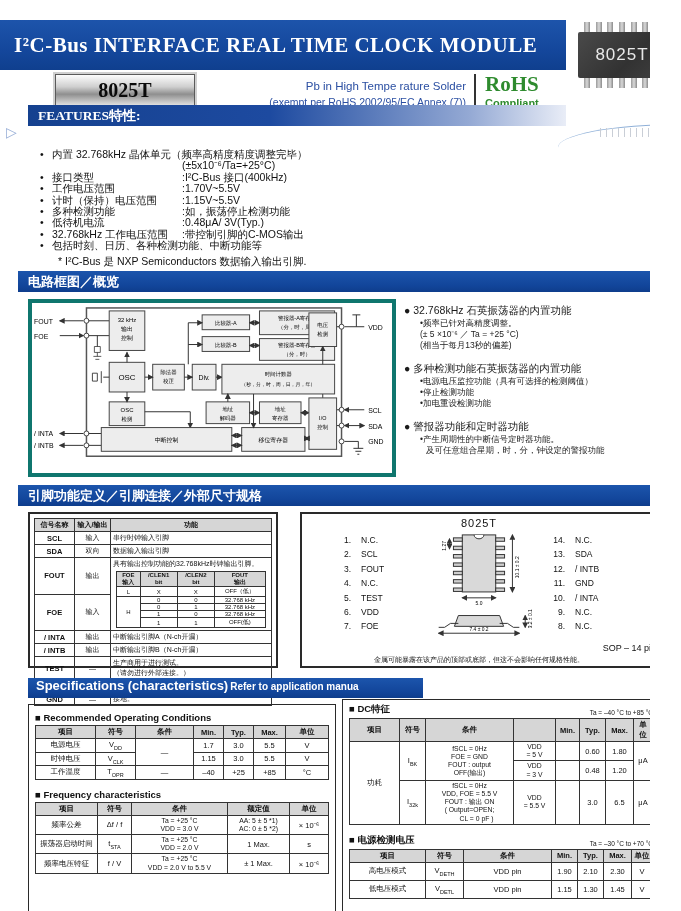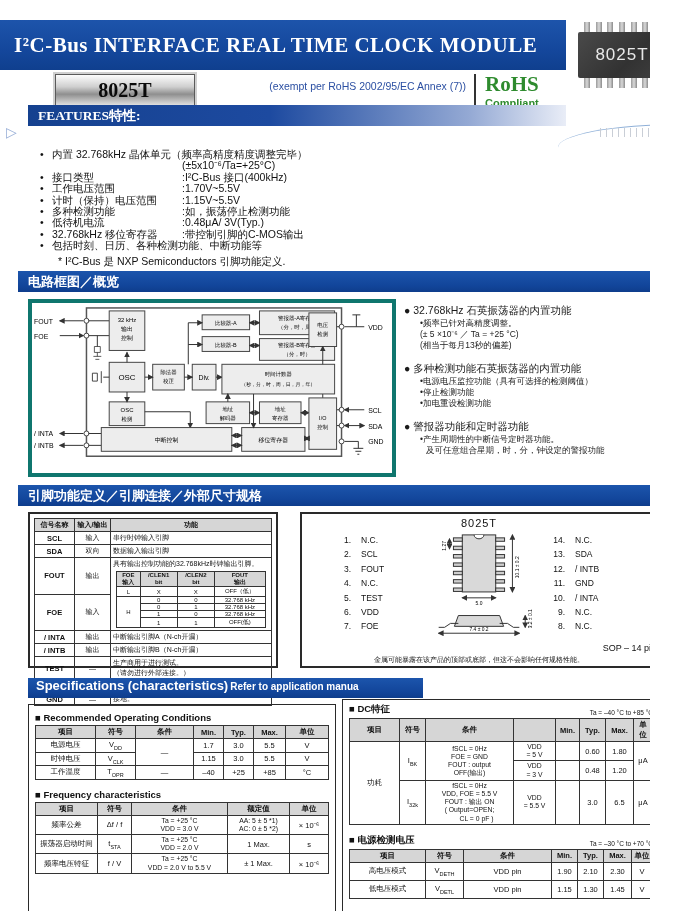--- a/index.html
+++ b/index.html
@@ -141,20 +141,21 @@
         <span></span>
         <span></span>
     </div>
   </div>
   <div class="decor-arc"></div>
   <div class="decor-ticks"></div>
 
   <div class="part-badge">8025T</div>
 
   <div class="pb-note">
+    <div class="l1">Pb in High Tempe rature Solder</div>
     <div class="l2">(exempt per RoHS 2002/95/EC Annex (7))</div>
   </div>
 
   <div class="rohs-box">
     <div class="rohs-main">RoHS</div>
     <div class="rohs-sub">Compliant</div>
   </div>
 
   <div class="features-pointer">▷</div>
   <div class="features-bar">
@@ -192,30 +193,30 @@
         <span class="feat-label">多种检测功能</span>
         <span>:如，振荡停止检测功能</span>
       </div>
     <div class="feat-row">
         <span class="feat-bullet">•</span>
         <span class="feat-label">低待机电流</span>
         <span>:0.48μA/ 3V(Typ.)</span>
       </div>
     <div class="feat-row">
         <span class="feat-bullet">•</span>
-        <span class="feat-label">32.768kHz  移位寄存器</span>
+        <span class="feat-label">32.768kHz  工作电压范围</span>
         <span>:带控制引脚的C-MOS输出</span>
       </div>
     <div class="feat-row">
         <span class="feat-bullet">•</span>
         <span class="feat-label">包括时刻、日历、各种检测功能、中断功能等</span>
         <span></span>
       </div>
   </div>
-  <div class="trademark">* I²C-Bus 是 NXP Semiconductors 引脚功能定义.</div>
+  <div class="trademark">* I²C-Bus 是 NXP Semiconductors 数据输入输出引脚.</div>
 
   <div class="section-bar bar-diagram">
     <span>电路框图／概览</span>
   </div>
 
   <div class="diagram-panel">
     <svg width="364" height="174" viewBox="0 0 368 176" font-family="Liberation Sans, sans-serif">
       <defs>
         <marker id="ah" markerWidth="6" markerHeight="6" refX="5" refY="3" orient="auto">
           <path d="M0,0 L6,3 L0,6 z" fill="#333"></path>

